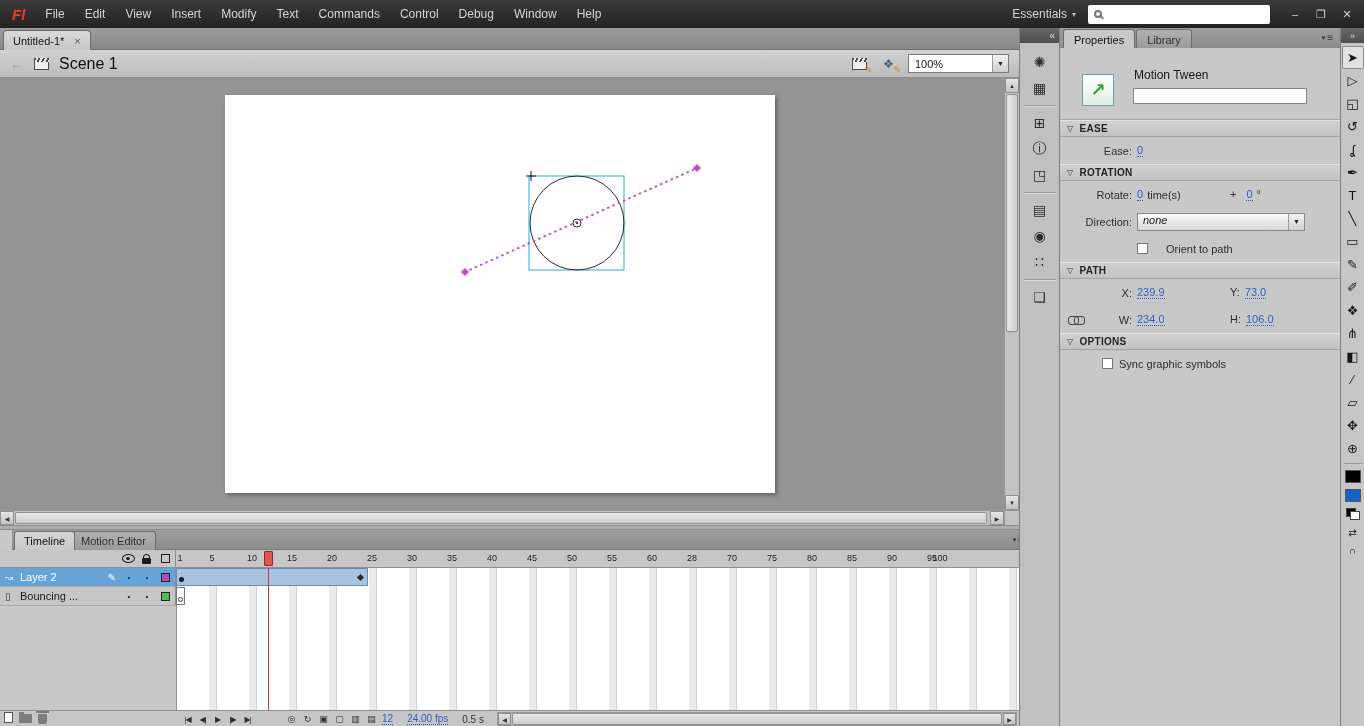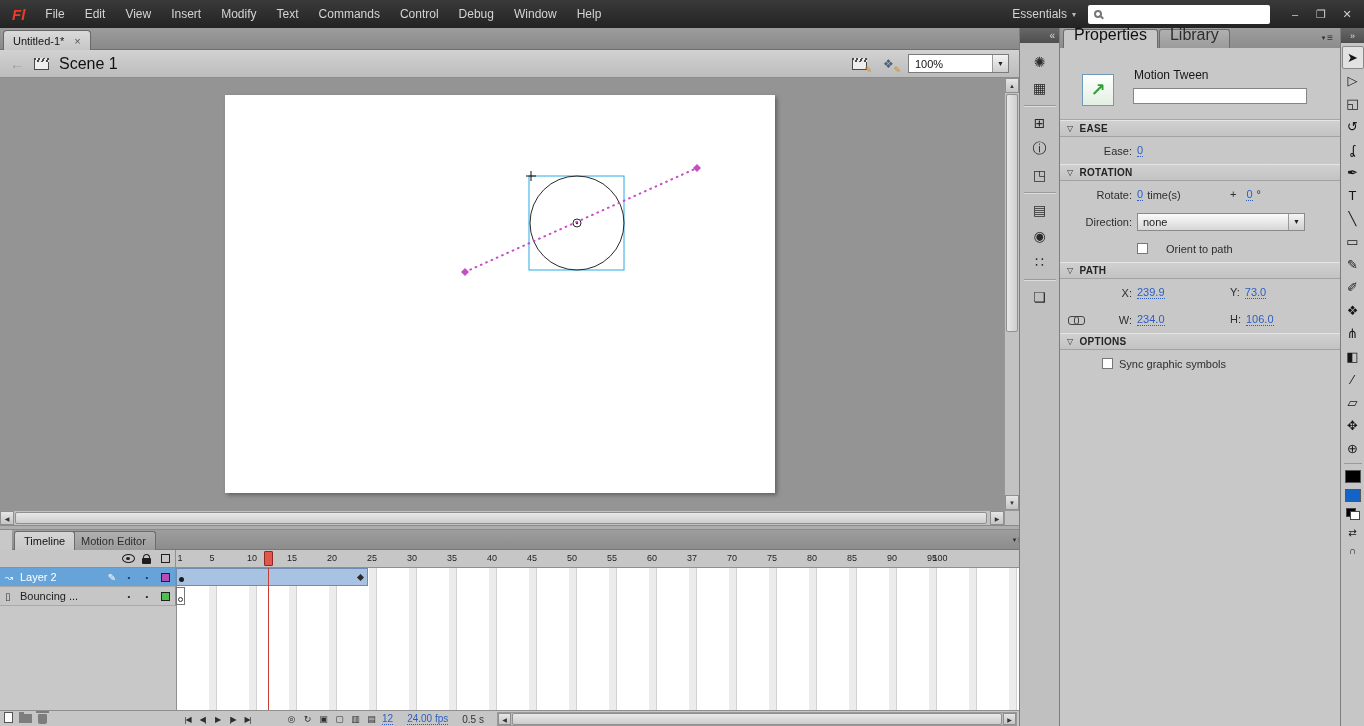--- a/index.html
+++ b/index.html
@@ -116,36 +116,36 @@
 
 .dock{position:absolute;left:1019px;top:28px;width:40px;height:698px;background:#c0c0c0;border-left:1px solid #7e7e7e;}
 .dock-header{height:15px;background:linear-gradient(#686868,#4e4e4e);display:flex;align-items:center;justify-content:flex-end;padding-right:4px;color:#ddd;font-size:10px;}
 .dock-icons{display:flex;flex-direction:column;align-items:center;padding-top:6px;}
 .dock-icon{width:36px;height:26px;display:flex;align-items:center;justify-content:center;font-size:14px;color:#2b2b2b;}
 .dock-sep{width:32px;height:1px;background:#9a9a9a;margin:4px 0;box-shadow:0 1px 0 #dcdcdc;}
 
 
 .props{position:absolute;left:1059px;top:28px;width:281px;height:698px;background:#c8c8c8;border-left:1px solid #7e7e7e;}
 .props-tabbar{height:20px;background:linear-gradient(#9e9e9e,#8c8c8c);display:flex;align-items:flex-end;padding-left:3px;position:relative;}
-.ptab{height:19px;display:flex;align-items:flex-end;padding:4px 10px;font-size:16px;border:1px solid #6c6c6c;border-bottom:none;border-radius:3px 3px 0 0;}
+.ptab{height:19px;display:flex;align-items:flex-start;padding:4px 10px;font-size:11px;border:1px solid #6c6c6c;border-bottom:none;border-radius:3px 3px 0 0;}
 .ptab.active{background:#c8c8c8;color:#111;}
 .ptab.inactive{background:linear-gradient(#b0b0b0,#9b9b9b);color:#2e2e2e;margin-left:1px;}
 .props-head{position:relative;height:72px;border-bottom:1px solid #a6a6a6;}
 .mt-icon{position:absolute;left:22px;top:26px;width:32px;height:32px;background:linear-gradient(#ffffff,#e2efe2);border:1px solid #6f9ab8;display:flex;align-items:center;justify-content:center;font-size:18px;font-weight:bold;color:#33a033;}
 .mt-label{position:absolute;left:74px;top:20px;font-size:12px;color:#161616;}
 .mt-input{position:absolute;left:73px;top:40px;width:174px;height:16px;background:#fff;border:1px solid #858585;font:11px "Liberation Sans","DejaVu Sans",sans-serif;padding:0 3px;}
 .sec{height:17px;display:flex;align-items:center;gap:6px;padding-left:7px;background:linear-gradient(#d0d0d0,#c3c3c3);border-top:1px solid #e4e4e4;border-bottom:1px solid #a2a2a2;font-size:10px;font-weight:bold;color:#242424;letter-spacing:0.3px;}
 .tri{font-size:8px;color:#333;font-weight:normal;}
 .prow{display:flex;align-items:center;min-height:27px;font-size:11px;color:#2e2e2e;position:relative;}
 .plabel{width:72px;text-align:right;margin-right:5px;}
 .plabel2{margin-right:5px;}
 .suffix{margin-left:4px;}
 .col2{position:absolute;left:170px;display:flex;align-items:center;}
 .checkbox{width:11px;height:11px;background:#fff;border:1px solid #777;display:inline-block;}
-.combo{width:168px;height:18px;background:linear-gradient(#fbfbfb,#d7d7d7);border:1px solid #8a8a8a;display:flex;align-items:center;font-size:11px;color:#222;}
+.combo{width:168px;height:18px;background:linear-gradient(#fbfbfb,#d7d7d7);border:1px solid #8a8a8a;display:flex;font-size:11px;color:#222;font-style:italic;}
 .combo .cv{flex:1;padding-left:5px;}
 .chain{width:16px;height:8px;position:absolute;left:8px;top:10px;}
 .chain::before,.chain::after{content:'';position:absolute;top:0;width:9px;height:7px;border:1px solid #444;border-radius:3px;}
 .chain::before{left:0;}
 .chain::after{left:6px;}
 .orient-indent{margin-left:77px;display:flex;gap:18px;align-items:center;}
 .opt-indent{margin-left:42px;display:flex;gap:6px;align-items:center;}
 
 
 .toolsbar{position:absolute;left:1340px;top:28px;width:24px;height:698px;background:#c6c6c6;border-left:1px solid #7e7e7e;display:flex;flex-direction:column;align-items:center;}
@@ -285,21 +285,21 @@
           <span class="ruler-num" style="left: 104px;">15</span>
           <span class="ruler-num" style="left: 144px;">20</span>
           <span class="ruler-num" style="left: 184px;">25</span>
           <span class="ruler-num" style="left: 224px;">30</span>
           <span class="ruler-num" style="left: 264px;">35</span>
           <span class="ruler-num" style="left: 304px;">40</span>
           <span class="ruler-num" style="left: 344px;">45</span>
           <span class="ruler-num" style="left: 384px;">50</span>
           <span class="ruler-num" style="left: 424px;">55</span>
           <span class="ruler-num" style="left: 464px;">60</span>
-          <span class="ruler-num" style="left: 504px;">37</span>
+          <span class="ruler-num" style="left: 504px;">28</span>
           <span class="ruler-num" style="left: 544px;">70</span>
           <span class="ruler-num" style="left: 584px;">75</span>
           <span class="ruler-num" style="left: 624px;">80</span>
           <span class="ruler-num" style="left: 664px;">85</span>
           <span class="ruler-num" style="left: 704px;">90</span>
           <span class="ruler-num" style="left: 744px;">95</span>
           <span class="ruler-num" style="left: 752px;">100</span>
           <div class="playhead-head" style="left: 88px;"></div>
         </div>
     </div>

